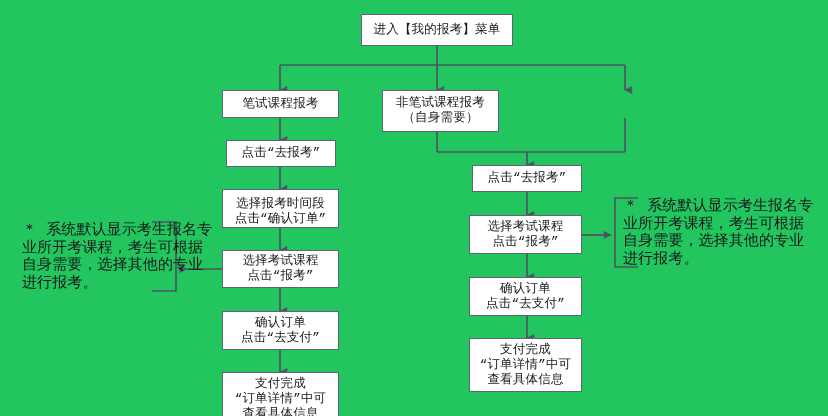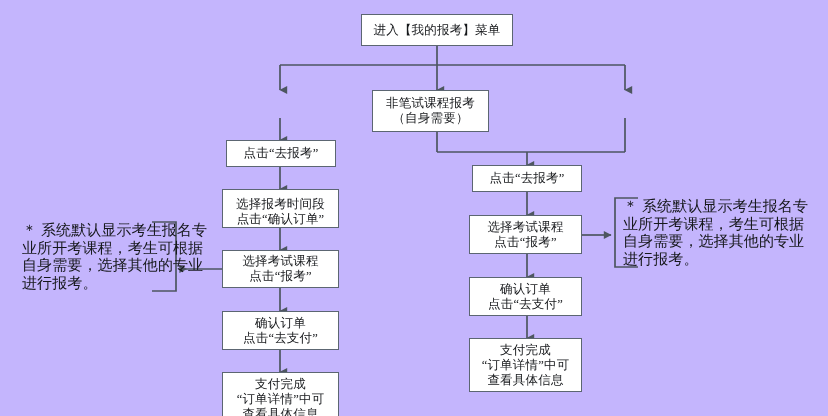--- a/index.html
+++ b/index.html
@@ -4,23 +4,23 @@
 <style>
   html, body {
     margin: 0;
     padding: 0;
     background: #ffffff;
   }
   #canvas {
     position: relative;
     width: 828px;
     height: 416px;
-    background: #c4b5fd;
+    background: #22c55e;
     overflow: hidden;
-    font-family: Liberation Serif, serif;
+    font-family: Liberation Mono, monospace;
   }
   #wires {
     position: absolute;
     left: 0;
     top: 0;
     width: 828px;
     height: 416px;
     pointer-events: none;
   }
   .node {
@@ -106,22 +106,25 @@
 
       <path d="M638,198 L615,198 L615,267 L638,267"></path>
       <path d="M581,235 L611,235" marker-end="url(#ar-right)"></path>
     </g>
   </svg>
 
   <div class="node" style="left:361px; top:14px; width:152px; height:32px;">
     <span class="ln">进入【我的报考】菜单</span>
   </div>
 
+  <div class="node" style="left:222px; top:90px; width:117px; height:28px;">
+    <span class="ln">笔试课程报考</span>
+  </div>
 
-  <div class="node" style="left:372px; top:90px; width:117px; height:42px;">
+  <div class="node" style="left:382px; top:90px; width:117px; height:42px;">
     <span class="ln">非笔试课程报考</span>
     <span class="ln">（自身需要）</span>
   </div>
 
 
   <div class="node" style="left:226px; top:140px; width:110px; height:27px;">
     <span class="ln">点击“去报考”</span>
   </div>
 
   <div class="node" style="left:222px; top:189px; width:117px; height:39px;justify-content:flex-end;">

